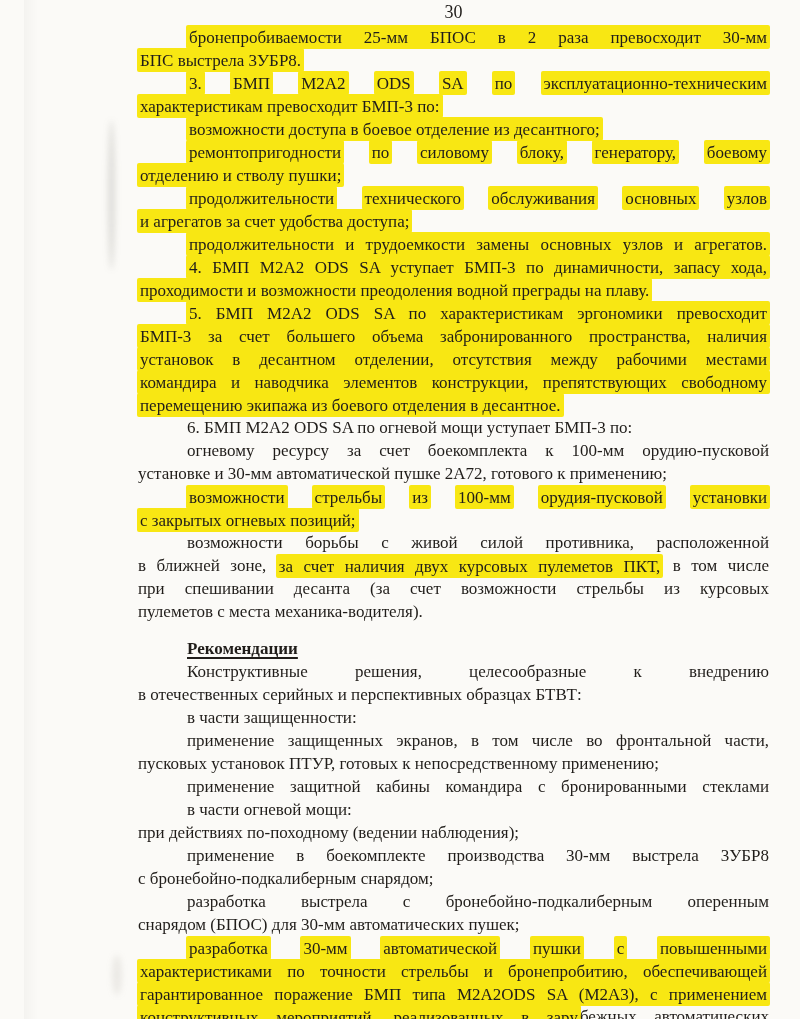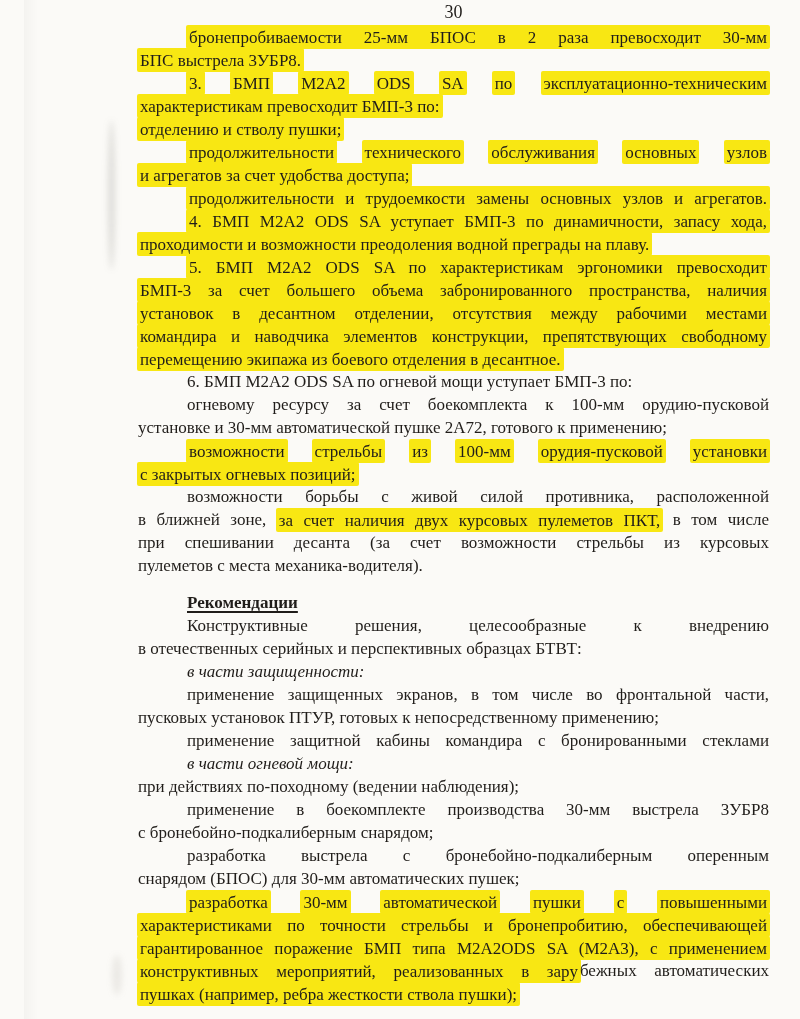--- a/index.html
+++ b/index.html
@@ -34,41 +34,43 @@
   .gap{height:14px;}
   .hl{
     background:var(--hl,#f8e713);
     padding:2.5px 3px;
     margin:0 -1px;
     border-radius:2px;
     box-decoration-break:clone;
     -webkit-box-decoration-break:clone;
   }
   .b{font-weight:700;}
-  .i{font-style:italic;}
+  .i{}
   .u{text-decoration:underline;text-decoration-thickness:1.8px;text-underline-offset:3px;}
   .smudge{
     position:absolute;border-radius:50%;
     filter:blur(3px);pointer-events:none;
   }
   .smudge-1{left:84px;top:120px;width:7px;height:150px;background:rgba(90,88,84,0.18);}
   .smudge-2{left:88px;top:955px;width:10px;height:40px;background:rgba(120,115,105,0.12);}
 </style>
 </head>
 <body>
 
 <div class="page">
   <div class="smudge smudge-1"></div>
   <div class="smudge smudge-2"></div>
   <div class="pagenum">30</div>
   <div class="doc-body" id="doc-body">
       <div class="line ind just"><span class="hl">бронепробиваемости 25-мм БПОС в 2 раза превосходит 30-мм</span></div>
       <div class="line"><span class="hl">БПС выстрела 3УБР8.</span></div>
       <div class="line ind just"><span class="hl">3.</span> <span class="hl">БМП</span> <span class="hl">M2A2</span> <span class="hl">ODS</span> <span class="hl">SA</span> <span class="hl">по</span> <span class="hl">эксплуатационно-техническим</span></div>
       <div class="line"><span class="hl">характеристикам превосходит БМП-3 по:</span></div>
+      <div class="line ind"><span class="hl">возможности доступа в боевое отделение из десантного;</span></div>
+      <div class="line ind just"><span class="hl">ремонтопригодности</span> <span class="hl">по</span> <span class="hl">силовому</span> <span class="hl">блоку,</span> <span class="hl">генератору,</span> <span class="hl">боевому</span></div>
       <div class="line"><span class="hl">отделению и стволу пушки;</span></div>
       <div class="line ind just"><span class="hl">продолжительности</span> <span class="hl">технического</span> <span class="hl">обслуживания</span> <span class="hl">основных</span> <span class="hl">узлов</span></div>
       <div class="line"><span class="hl">и агрегатов за счет удобства доступа;</span></div>
       <div class="line ind just"><span class="hl">продолжительности и трудоемкости замены основных узлов и агрегатов.</span></div>
       <div class="line ind just"><span class="hl">4. БМП M2A2 ODS SA уступает БМП-3 по динамичности, запасу хода,</span></div>
       <div class="line"><span class="hl">проходимости и возможности преодоления водной преграды на плаву.</span></div>
       <div class="line ind just"><span class="hl">5. БМП M2A2 ODS SA по характеристикам эргономики превосходит</span></div>
       <div class="line just"><span class="hl">БМП-3 за счет большего объема забронированного пространства, наличия</span></div>
       <div class="line just"><span class="hl">установок в десантном отделении, отсутствия между рабочими местами</span></div>
       <div class="line just"><span class="hl">командира и наводчика элементов конструкции, препятствующих свободному</span></div>

